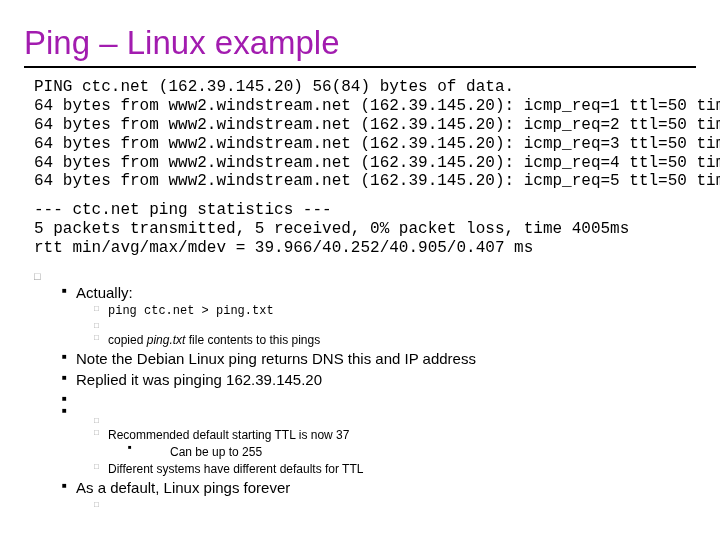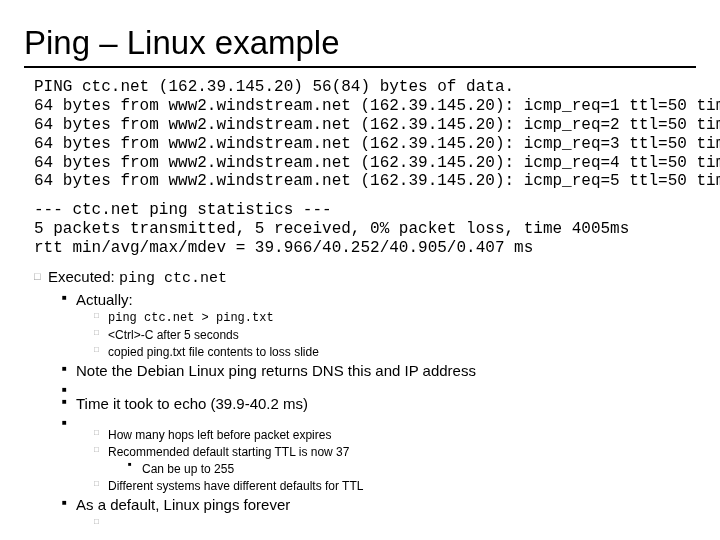--- a/index.html
+++ b/index.html
@@ -16,21 +16,21 @@
     box-sizing: border-box;
     width: 720px;
     height: 540px;
     padding: 18px 24px 0 24px;
     position: relative;
   }
   .title {
     font-size: 33px;
     margin: 6px 0 4px 0;
     font-weight: normal;
-    color: #000000;
+    color: #a21caf;
   }
   .hr {
     border: none;
     border-top: 2px solid #000;
     margin: 0 0 10px 0;
   }
   .mono {
     font-family: "Courier New", Courier, monospace;
     white-space: pre;
     font-size: 16px;
@@ -40,33 +40,33 @@
   .mono-block { margin-bottom: 10px; }
   .body {
     margin-left: 10px;
     font-size: 15px;
     line-height: 1.25;
   }
   .cmd { font-family: "Courier New", Courier, monospace; }
   .lvl1 { margin-left: 0; }
   .lvl2 { margin-left: 28px; font-size: 15px; }
   .lvl3 { margin-left: 60px; font-size: 12px; }
-  .lvl4 { margin-left: 94px; font-size: 12px; }
+  .lvl4 { margin-left: 94px; font-size: 12px; gap: 28px; }
   .row { display: flex; align-items: flex-start; margin-top: 2px; }
   .bullet {
     display: inline-block;
     width: 14px;
     flex: 0 0 14px;
     text-align: left;
   }
   .sq-open { color: #999; font-size: 11px; position: relative; top: 2px; }
   .sq { color: #000; font-size: 8px; position: relative; top: 2px; }
   .sq-tiny-open { color: #999; font-size: 8px; position: relative; top: 0px; }
   .sq-solid-tiny { color: #000; font-size: 6px; position: relative; top: -1px; }
-  .ital { }
+  .ital { font-style: italic; }
 </style>
 </head>
 <body>
 <div class="slide">
 
 <h1 class="title">Ping – Linux example</h1>
 <hr class="hr">
 
 <div class="mono mono-block">PING ctc.net (162.39.145.20) 56(84) bytes of data.
 64 bytes from www2.windstream.net (162.39.145.20): icmp_req=1 ttl=50 time=40.0 ms
@@ -76,64 +76,58 @@
 64 bytes from www2.windstream.net (162.39.145.20): icmp_req=5 ttl=50 time=39.9 ms</div>
 
 <div class="mono mono-block">--- ctc.net ping statistics ---
 5 packets transmitted, 5 received, 0% packet loss, time 4005ms
 rtt min/avg/max/mdev = 39.966/40.252/40.905/0.407 ms</div>
 
 <div class="body">
 
   <div class="row lvl1">
     <span class="bullet sq-open">□</span>
-    <span>
-      <span>Executed:</span>
-      <span class="cmd">ping ctc.net</span>
-    </span>
   </div>
 
   <div class="row lvl2">
     <span class="bullet sq">■</span>
     <span>Actually:</span>
   </div>
 
   <div class="row lvl3">
     <span class="bullet sq-tiny-open">□</span>
     <span class="cmd">ping ctc.net &gt; ping.txt</span>
   </div>
   <div class="row lvl3">
     <span class="bullet sq-tiny-open">□</span>
-    <span>&lt;Ctrl&gt;-C after 5 seconds</span>
   </div>
   <div class="row lvl3">
     <span class="bullet sq-tiny-open">□</span>
     <span>
-      <span>copied </span><span class="ital">ping.txt</span><span> file contents to loss slide</span>
+      <span>copied </span><span class="ital">ping.txt</span><span> file contents to this pings</span>
     </span>
   </div>
 
   <div class="row lvl2">
     <span class="bullet sq">■</span>
     <span>Note the Debian Linux ping returns DNS this and IP address</span>
   </div>
   <div class="row lvl2">
     <span class="bullet sq">■</span>
+    <span>Replied it was pinging 162.39.145.20</span>
   </div>
   <div class="row lvl2">
     <span class="bullet sq">■</span>
-    <span>Time it took to echo (39.9-40.2 ms)</span>
   </div>
   <div class="row lvl2">
     <span class="bullet sq">■</span>
   </div>
 
   <div class="row lvl3">
     <span class="bullet sq-tiny-open">□</span>
-    <span>How many hops left before packet expires</span>
   </div>
   <div class="row lvl3">
     <span class="bullet sq-tiny-open">□</span>
     <span>Recommended default starting TTL is now 37</span>
   </div>
   <div class="row lvl4">
     <span class="bullet sq-solid-tiny">■</span>
     <span>Can be up to 255</span>
   </div>
   <div class="row lvl3">

